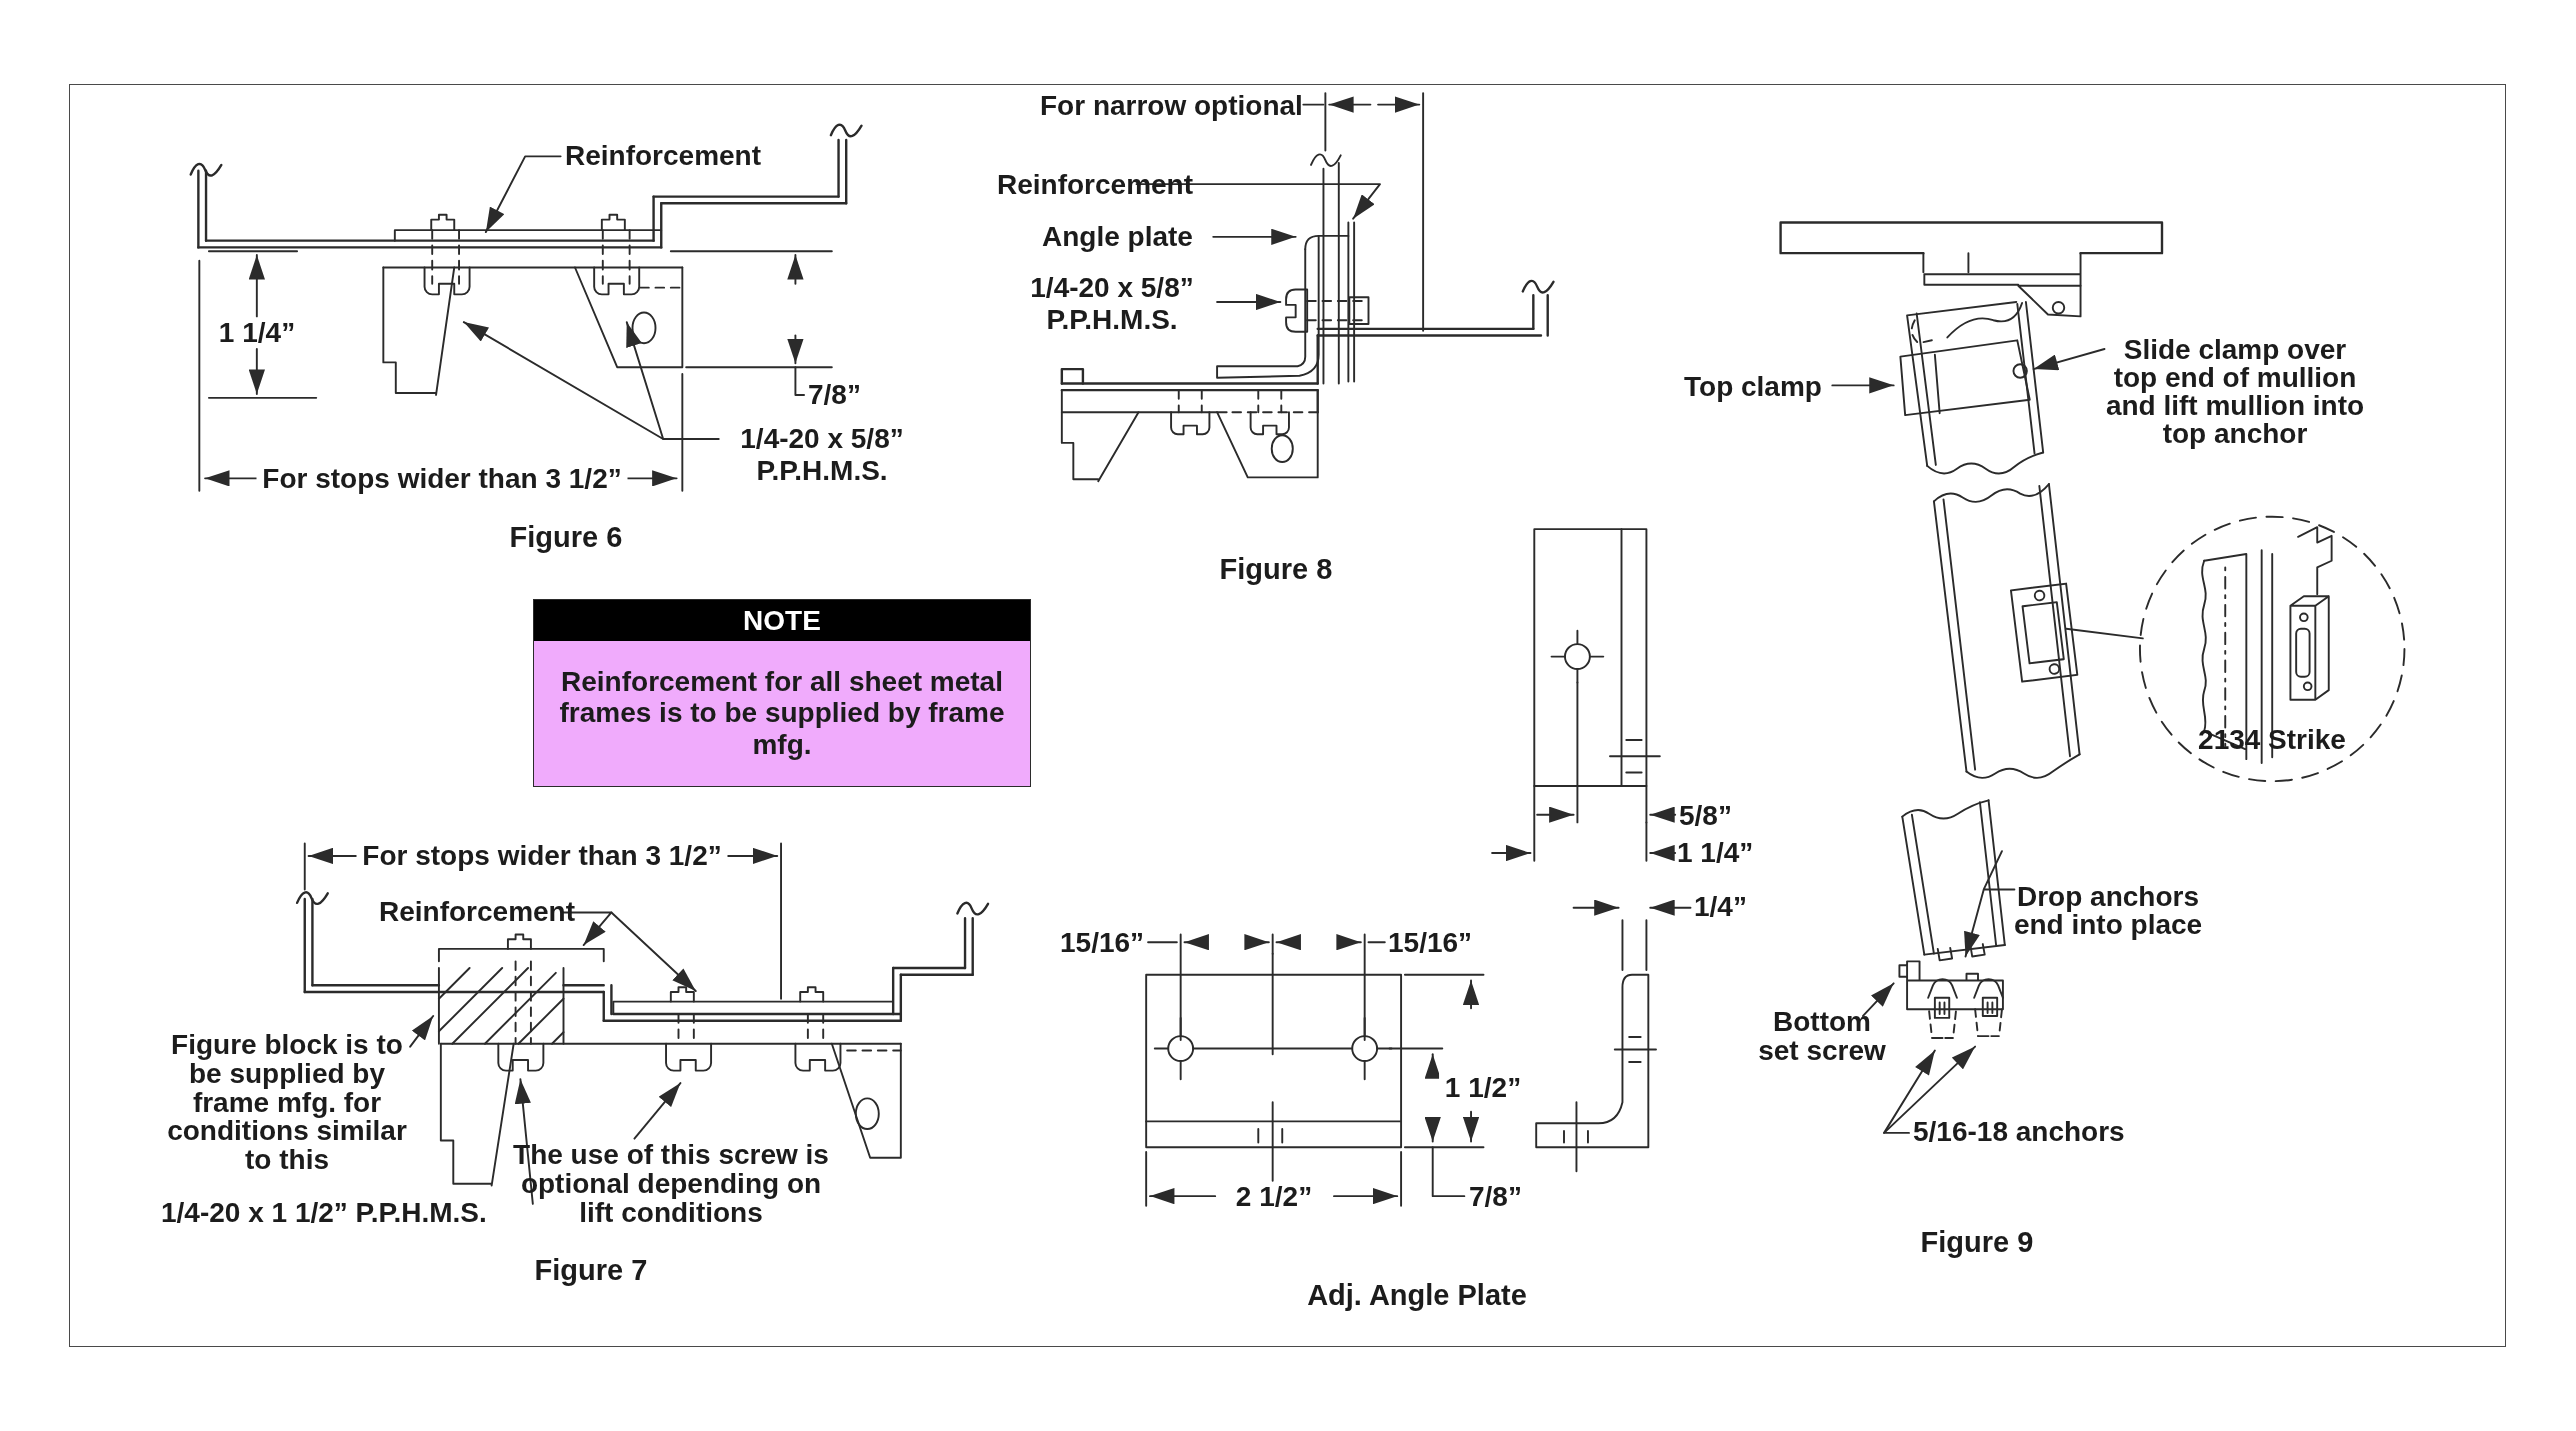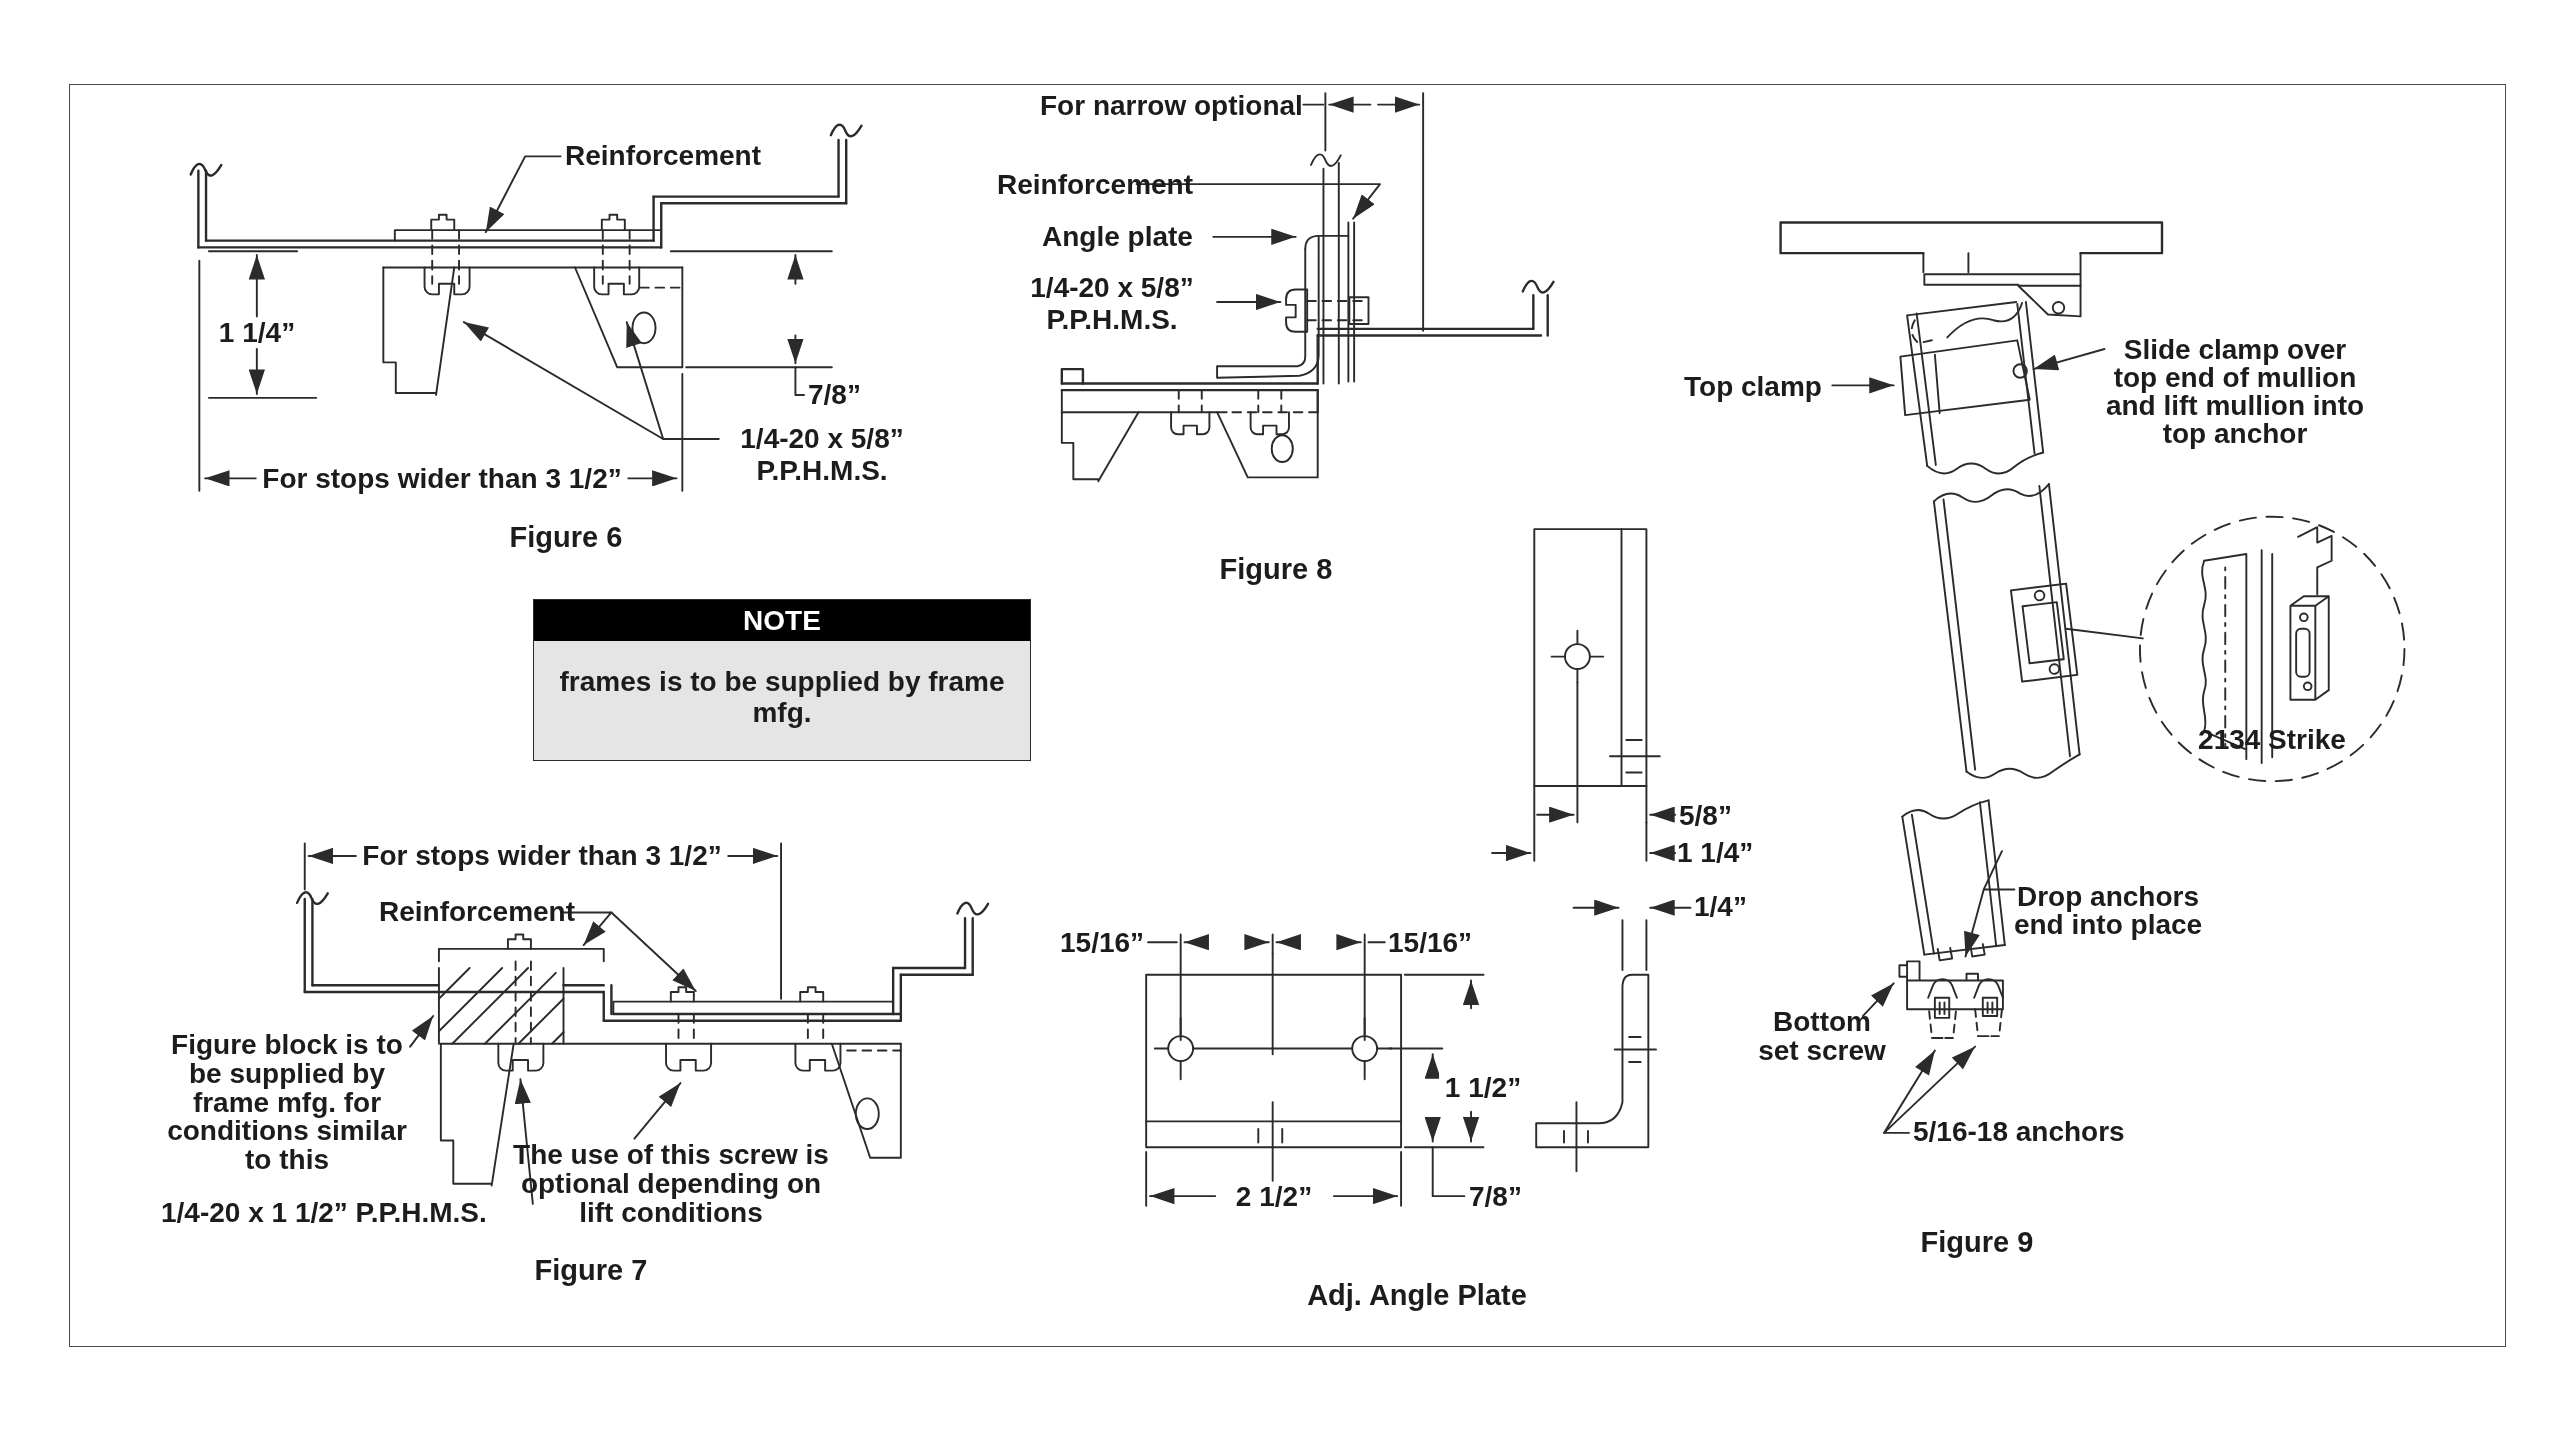--- a/index.html
+++ b/index.html
@@ -5,22 +5,22 @@
   html,body{margin:0;padding:0;background:#ffffff;}
   #stage{position:relative;width:2576px;height:1432px;background:#fff;overflow:hidden;
          font-family:"Liberation Sans",sans-serif;color:#1c1c1c;}
   #sheet-border{position:absolute;left:69px;top:84px;width:2437px;height:1263px;
          border:1.9px solid #4a4a4a;box-sizing:border-box;}
   svg{position:absolute;left:0;top:0;}
   .lbl{position:absolute;font-size:28px;font-weight:bold;white-space:nowrap;line-height:1.05;}
   .c{transform:translateX(-50%);text-align:center;}
   .dim{background:#ffffff;padding:0 5.8px;}
   .cap{font-size:29px;}
-  #note-box{position:absolute;left:533px;top:599px;width:498px;height:162px;
-        border:1.9px solid #2b2b2b;box-sizing:border-box;background:#e5e5e5;}
+  #note-box{position:absolute;left:533px;top:599px;width:498px;height:188px;
+        border:1.9px solid #2b2b2b;box-sizing:border-box;background:#f0abfc;}
   #note-head{height:41px;background:#000;color:#fff;display:flex;align-items:center;justify-content:center;
         font-size:28px;font-weight:bold;}
   #note-body{padding-top:25px;text-align:center;font-size:28px;font-weight:bold;line-height:1.12;}
 </style>
 </head>
 <body>
 
 <div id="stage">
   <div id="sheet-border"></div>
 
@@ -261,20 +261,21 @@
       <path d="M2102,928 H2070 L2089,888 M2070,928 L2051,998" marker-end="url(#ah)"></path>
       <path d="M1944,1060 L1976,1026" marker-end="url(#ah)"></path>
       <path d="M1992,1182 H1966 L2019,1096" marker-end="url(#ah)"></path>
       <path d="M1966,1182 L2061,1092" marker-end="url(#ah)"></path>
     </g>
   </svg>
 
   <div id="note-box">
     <div id="note-head">NOTE</div>
     <div id="note-body">
+      <div>Reinforcement for all sheet metal</div>
       <div>frames is to be supplied by frame mfg.</div>
     </div>
   </div>
 
   <div class="lbl" style="left:565px;top:141px">Reinforcement</div>
   <div class="lbl c dim" style="left:257px;top:318px">1 1/4”</div>
   <div class="lbl" style="left:808px;top:380px">7/8”</div>
   <div class="lbl c" style="left:822px;top:424px">1/4-20 x 5/8”</div>
   <div class="lbl c" style="left:822px;top:456px">P.P.H.M.S.</div>
   <div class="lbl c dim" style="left:442px;top:464px">For stops wider than 3 1/2”</div>

